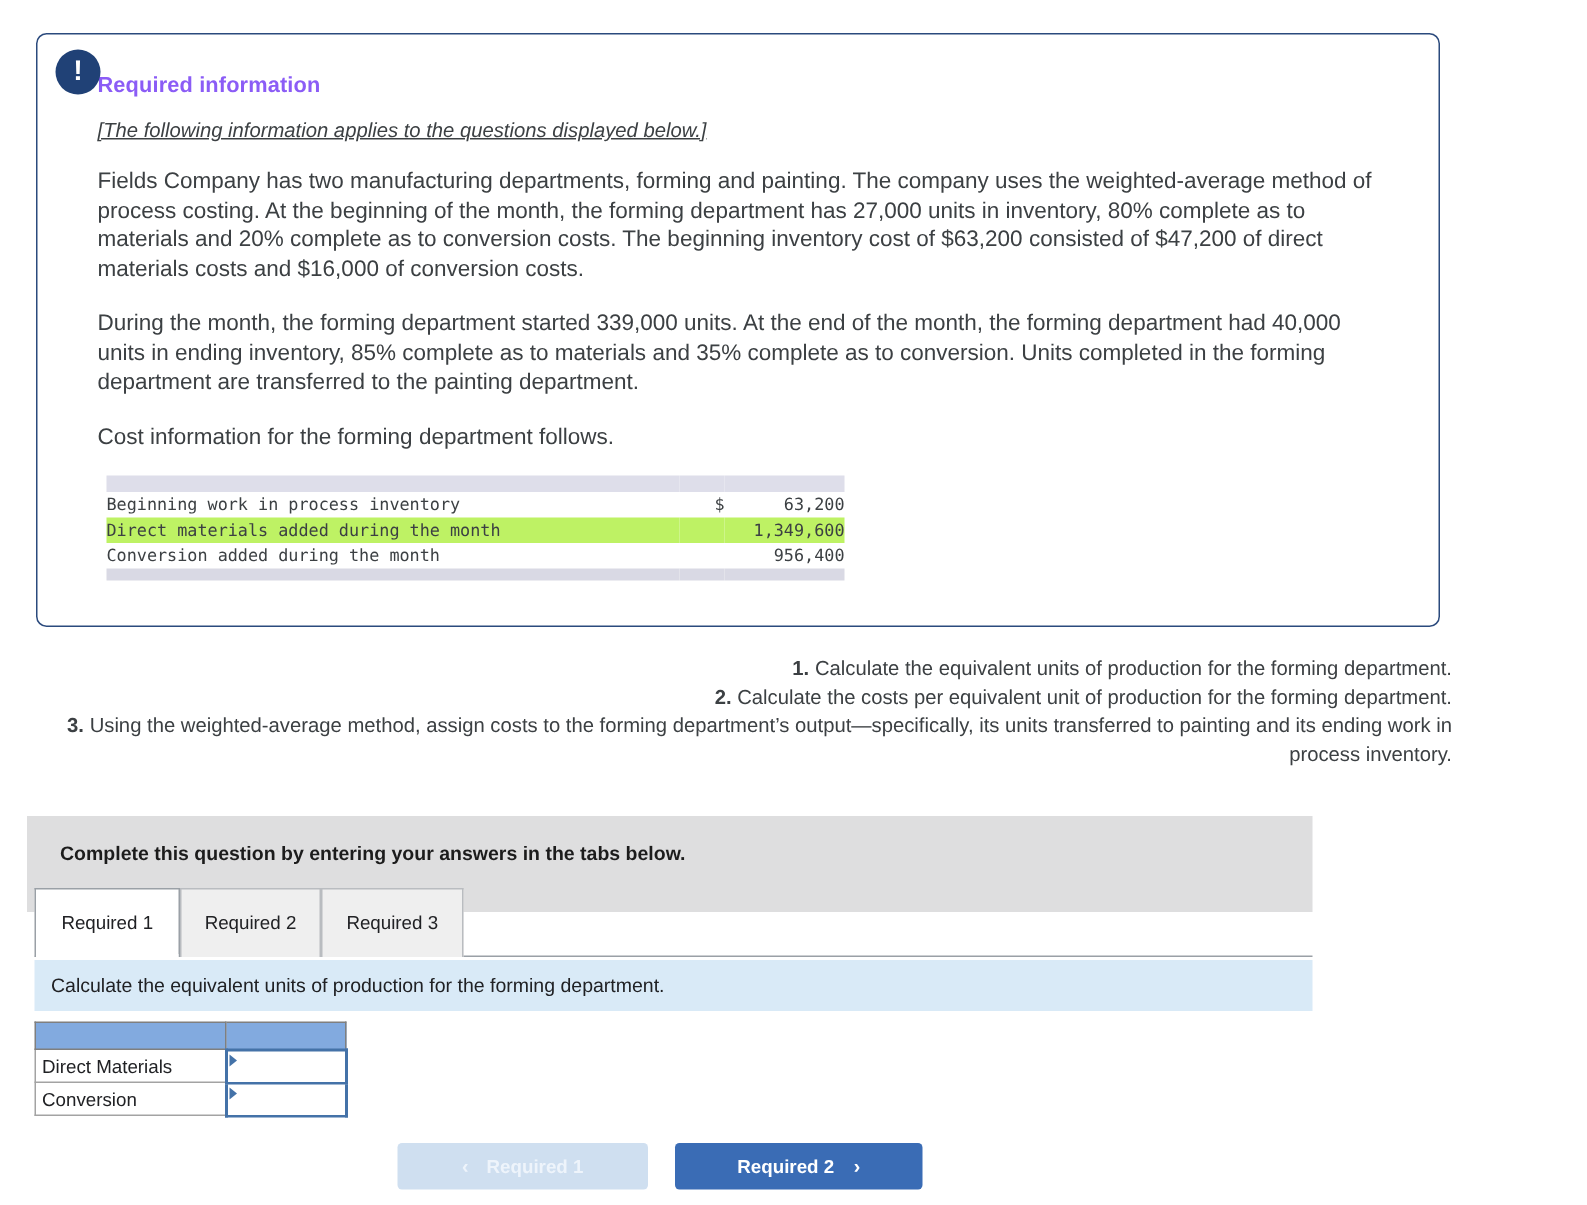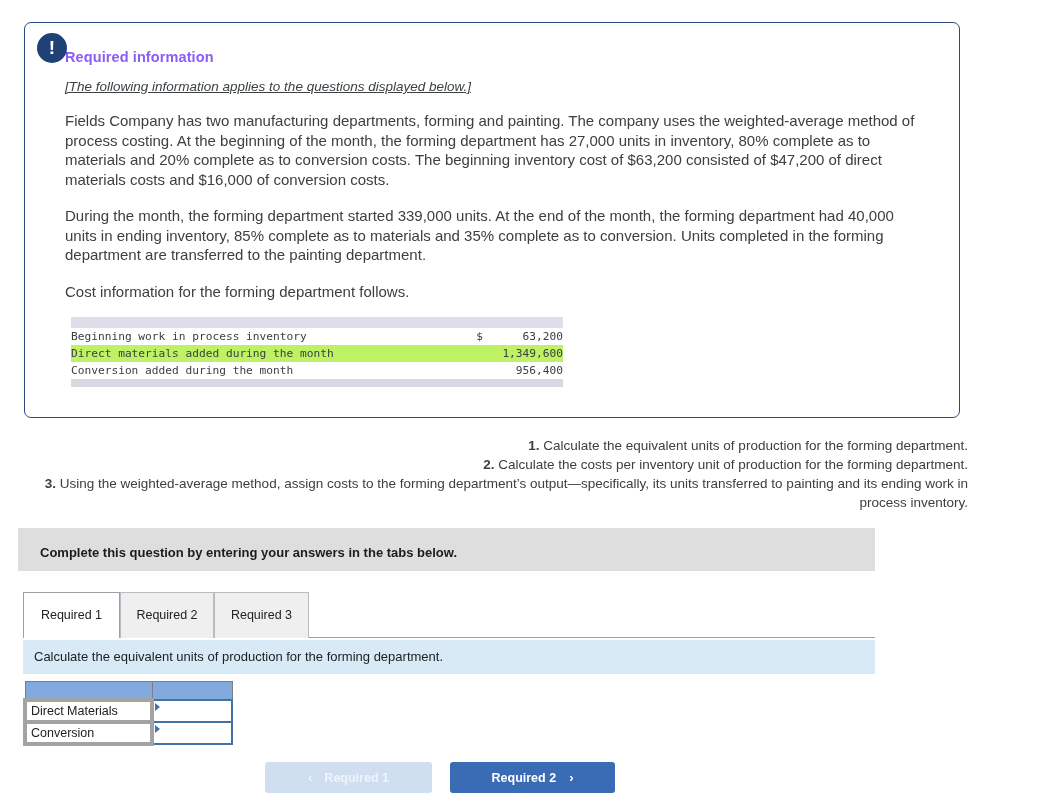--- a/index.html
+++ b/index.html
@@ -113,23 +113,23 @@
     line-height: 19px;
     color: #3c4043;
   }
   #req-list .rq { margin: 0 0 0 0; text-align: right; }
   #req-list .num { font-weight: bold; }
 
   
   #complete-bar {
     position: absolute;
     left: 18px;
-    top: 528px;
+    top: 544px;
     width: 857px;
-    height: 43px;
+    height: 64px;
     background: #dededf;
     box-sizing: border-box;
   }
   #complete-bar span {
     position: absolute;
     left: 22px;
     top: 17px;
     font-size: 13px;
     font-weight: bold;
     color: #1c1c1c;
@@ -197,21 +197,21 @@
   
   #answer-table {
     position: absolute;
     left: 23px;
     top: 681px;
     border-collapse: collapse;
     font-size: 12.5px;
     color: #202124;
   }
   #answer-table td {
-    border: 4px solid #a3a3a3;
+    border: 1px solid #a3a3a3;
     height: 22px;
     box-sizing: border-box;
     padding: 0 4px;
   }
   #answer-table .hdr td {
     background: #82aadf;
     border: 1px solid #7f7f7f;
     height: 18px;
     padding: 0;
   }
@@ -308,21 +308,21 @@
       </tbody>
     </table>
   </div>
 </div>
 
 <div id="req-list">
   <div class="rq">
     <span class="num">1.</span><span> Calculate the equivalent units of production for the forming department.</span>
   </div>
   <div class="rq">
-    <span class="num">2.</span><span> Calculate the costs per inventory unit of production for the forming department.</span>
+    <span class="num">2.</span><span> Calculate the costs per equivalent unit of production for the forming department.</span>
   </div>
   <div class="rq">
     <span class="num">3.</span><span> Using the weighted-average method, assign costs to the forming department’s output—specifically, its units transferred to painting and its ending work in process inventory.</span>
   </div>
 </div>
 
 <div id="complete-bar">
   <span>Complete this question by entering your answers in the tabs below.</span>
 </div>
 

